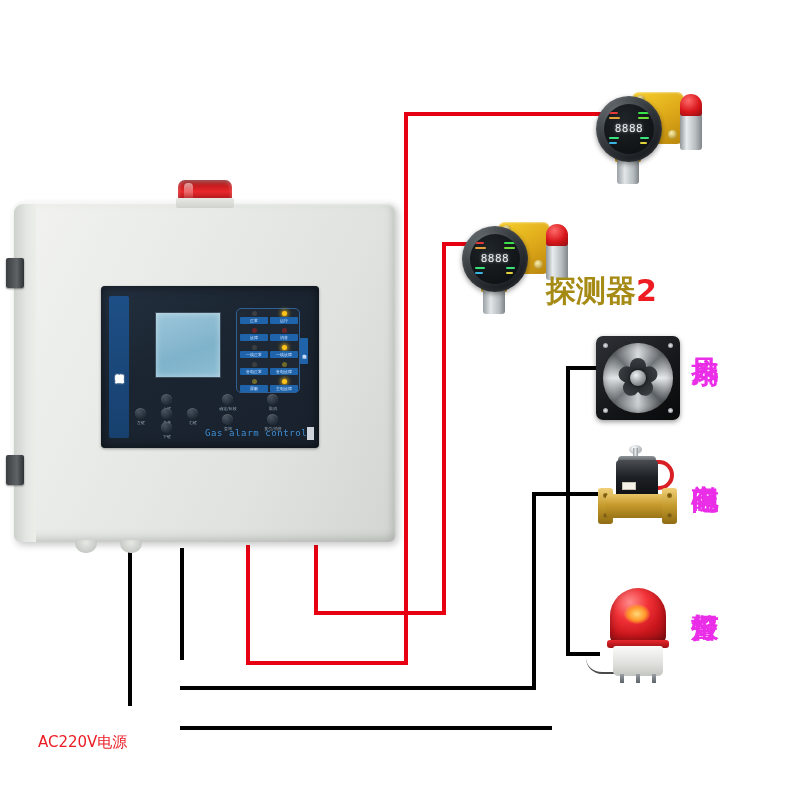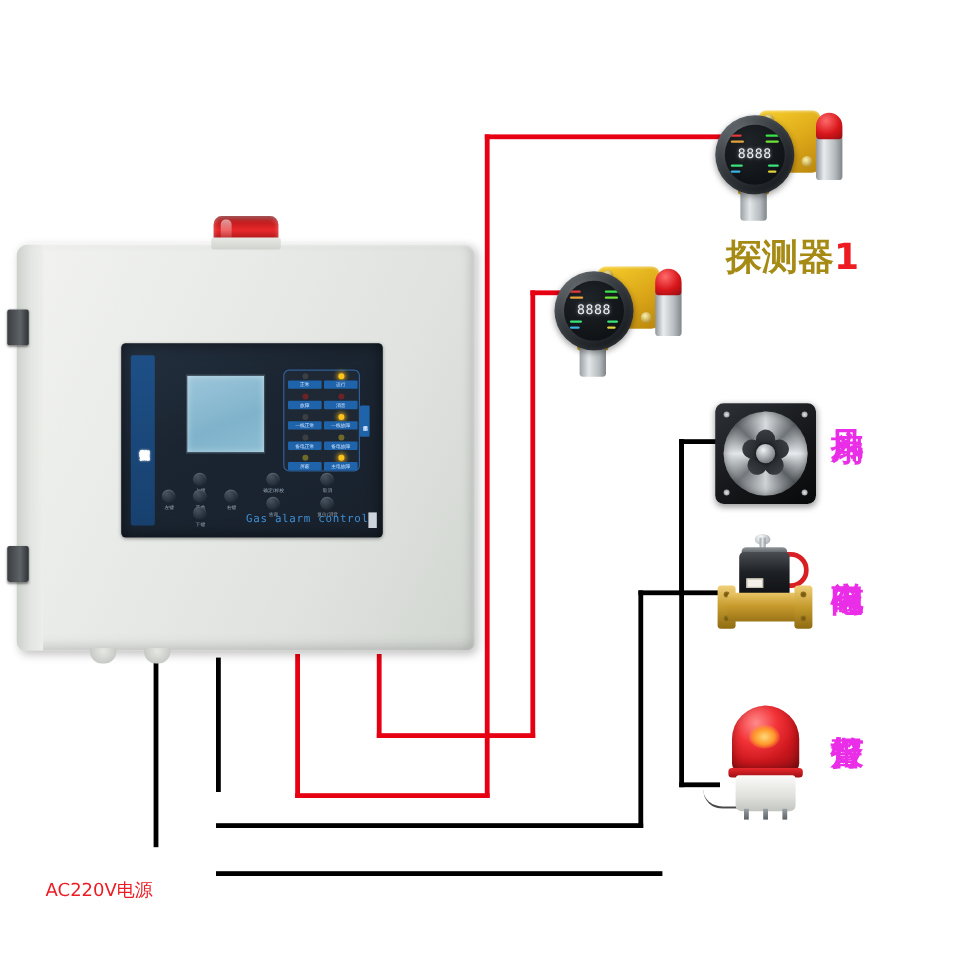--- a/index.html
+++ b/index.html
@@ -453,23 +453,20 @@
         <div class="dbar" style="left:5px;top:33px;width:10px;background:#3ae27a;"></div>
         <div class="dbar" style="left:5px;top:38px;width:8px;background:#3ab4e2;"></div>
         <div class="dbar" style="left:34px;top:8px;width:11px;background:#3ae24a;"></div>
         <div class="dbar" style="left:34px;top:13px;width:11px;background:#6fe23a;"></div>
         <div class="dbar" style="left:36px;top:33px;width:9px;background:#3ae27a;"></div>
         <div class="dbar" style="left:36px;top:38px;width:7px;background:#e2d23a;"></div>
         <div class="det-digits">8888</div>
       </div>
     </div>
   </div>
-  <div class="det-label" style="left:605px;top:200px;">
-    <span>探测器</span><span class="num">1</span>
-  </div>
 
   <div class="detector" style="left:462px;top:216px;width:120px;height:110px;">
     <div class="det-bracket"></div>
     <div class="det-lamp-body"></div>
     <div class="det-lamp-dome"></div>
     <div class="det-neck"></div>
     <div class="det-stem"></div>
     <div class="det-head">
       <div class="det-face">
         <div class="dbar" style="left:5px;top:8px;width:9px;background:#e23a3a;"></div>
@@ -477,20 +474,23 @@
         <div class="dbar" style="left:5px;top:33px;width:10px;background:#3ae27a;"></div>
         <div class="dbar" style="left:5px;top:38px;width:8px;background:#3ab4e2;"></div>
         <div class="dbar" style="left:34px;top:8px;width:11px;background:#3ae24a;"></div>
         <div class="dbar" style="left:34px;top:13px;width:11px;background:#6fe23a;"></div>
         <div class="dbar" style="left:36px;top:33px;width:9px;background:#3ae27a;"></div>
         <div class="dbar" style="left:36px;top:38px;width:7px;background:#e2d23a;"></div>
         <div class="det-digits">8888</div>
       </div>
     </div>
   </div>
+  <div class="det-label" style="left:546px;top:276px;">
+    <span>探测器</span><span class="num">2</span>
+  </div>
 
   <div id="fan">
     <div id="fan-ring"></div>
     <div class="blade" style="transform:rotate(0deg);"></div>
     <div class="blade" style="transform:rotate(72deg);"></div>
     <div class="blade" style="transform:rotate(144deg);"></div>
     <div class="blade" style="transform:rotate(216deg);"></div>
     <div class="blade" style="transform:rotate(288deg);"></div>
     <div id="fan-hub"></div>
     <div class="fan-screw" style="left:7px;top:7px;"></div>

